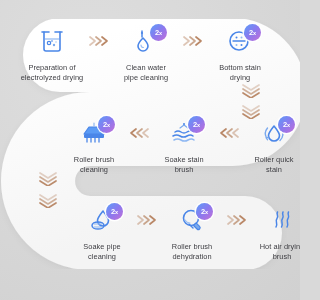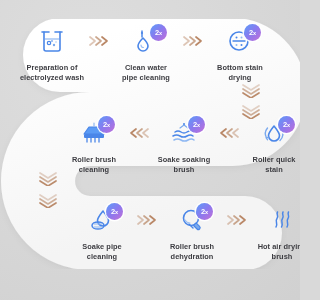--- a/index.html
+++ b/index.html
@@ -34,21 +34,21 @@
     color:#fff;font-size:7.5px;font-weight:700;
     display:flex;align-items:center;justify-content:center;
     letter-spacing:-.2px;
     box-shadow:0 0 0 1.5px rgba(255,255,255,.92);
   }
   .badge .x{font-size:5.5px;font-weight:700;}
 
   .caption{
     margin-top:7px;text-align:center;
     font-size:7.4px;line-height:9.6px;color:#3d3d42;
-    letter-spacing:.05px;width:74px;font-weight:bold;
+    letter-spacing:.05px;width:74px;
   }
 
   
   .sep{width:26px;height:30px;display:flex;align-items:center;justify-content:center;}
   .sep svg{display:block;}
 
   .vsep{position:absolute;width:22px;height:16px;}
   .vsep svg{display:block;}
 </style>
 </head>
@@ -83,21 +83,21 @@
           <line x1="3" y1="4" x2="10" y2="4" stroke="#4a86e8" stroke-width="1.6" stroke-linecap="round"></line>
           <line x1="16" y1="4" x2="23" y2="4" stroke="#4a86e8" stroke-width="1.6" stroke-linecap="round"></line>
           <line x1="6" y1="11" x2="20" y2="11" stroke="#8fb8f2" stroke-width="1.2"></line>
           <circle cx="10" cy="15" r="1.7" fill="none" stroke="#4a86e8" stroke-width="1.2"></circle>
           <circle cx="15" cy="17" r="1.2" fill="#7aa9ee"></circle>
           <circle cx="13" cy="13" r="0.9" fill="#7aa9ee"></circle>
           <circle cx="17" cy="14" r="0.8" fill="#a9c8f5"></circle>
         </svg>
       </div>
       <div class="caption">
-        <span>Preparation of</span><br><span>electrolyzed wash</span>
+        <span>Preparation of</span><br><span>electrolyzed drying</span>
       </div>
     </div>
 
     <div class="sep">
       <svg width="22" height="12" viewBox="0 0 22 12">
         <path d="M2 2 L7 6 L2 10" fill="none" stroke="#b5815e" stroke-width="1.7" stroke-linecap="round" stroke-linejoin="round" opacity="0.45"></path>
         <path d="M8 2 L13 6 L8 10" fill="none" stroke="#b5815e" stroke-width="1.7" stroke-linecap="round" stroke-linejoin="round" opacity="0.7"></path>
         <path d="M14 2 L19 6 L14 10" fill="none" stroke="#b5815e" stroke-width="1.7" stroke-linecap="round" stroke-linejoin="round" opacity="0.95"></path>
       </svg>
     </div>
@@ -188,21 +188,21 @@
           <path d="M5 11 q3 -2 6 0 t6 0 t6 0" fill="none" stroke="#4a86e8" stroke-width="1.5" stroke-linecap="round"></path>
           <path d="M3 15 q3.5 -2.2 7 0 t7 0 t6 0" fill="none" stroke="#4a86e8" stroke-width="1.5" stroke-linecap="round"></path>
           <path d="M4 19 q3.5 -2.2 7 0 t7 0 t6 0" fill="none" stroke="#8fb8f2" stroke-width="1.5" stroke-linecap="round"></path>
         </svg>
         <div class="badge">
             <span>2</span>
             <span class="x">x</span>
           </div>
       </div>
       <div class="caption">
-        <span>Soake soaking</span><br><span>brush</span>
+        <span>Soake stain</span><br><span>brush</span>
       </div>
     </div>
 
     <div class="sep">
       <svg width="22" height="12" viewBox="0 0 22 12">
         <path d="M20 2 L15 6 L20 10" fill="none" stroke="#b5815e" stroke-width="1.7" stroke-linecap="round" stroke-linejoin="round" opacity="0.45"></path>
         <path d="M14 2 L9 6 L14 10" fill="none" stroke="#b5815e" stroke-width="1.7" stroke-linecap="round" stroke-linejoin="round" opacity="0.7"></path>
         <path d="M8 2 L3 6 L8 10" fill="none" stroke="#b5815e" stroke-width="1.7" stroke-linecap="round" stroke-linejoin="round" opacity="0.95"></path>
       </svg>
     </div>

